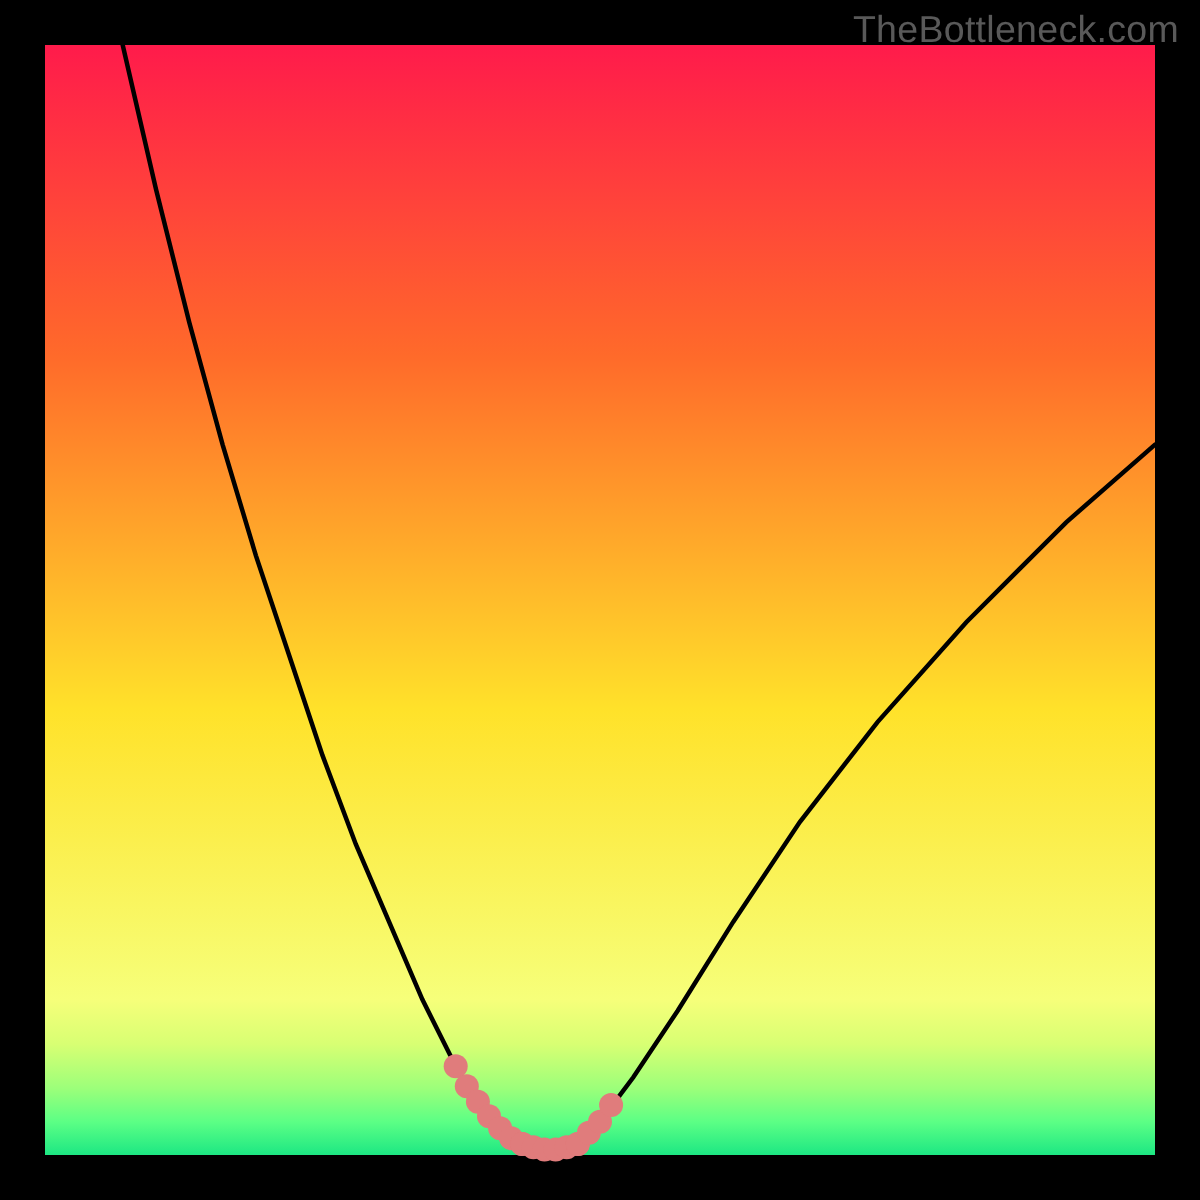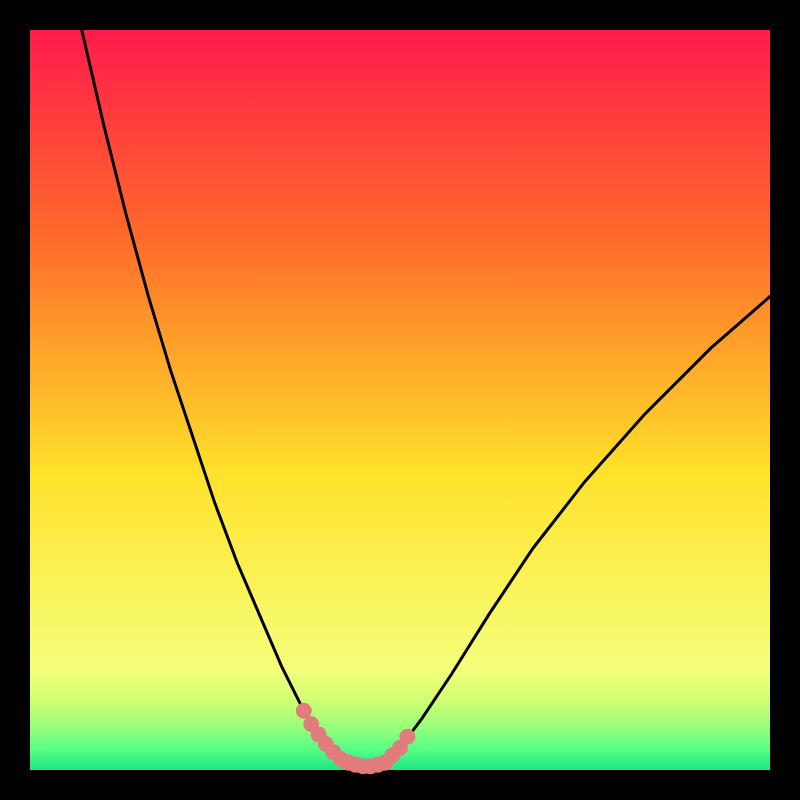--- a/index.html
+++ b/index.html
@@ -70,13 +70,14 @@
         <circle cx="370.4" cy="766.3" r="8" fill="#E07C7C"></circle>
         <circle cx="377.8" cy="764.8" r="8" fill="#E07C7C"></circle>
         <circle cx="385.2" cy="762.6" r="8" fill="#E07C7C"></circle>
         <circle cx="385.2" cy="762.6" r="8" fill="#E07C7C"></circle>
         <circle cx="392.6" cy="755.2" r="8" fill="#E07C7C"></circle>
         <circle cx="400.0" cy="747.8" r="8" fill="#E07C7C"></circle>
         <circle cx="407.4" cy="736.7" r="8" fill="#E07C7C"></circle>
       </g>
   </svg>
 
+  <div class="watermark">TheBottleneck.com</div>
 </div>
 
 </body></html>

